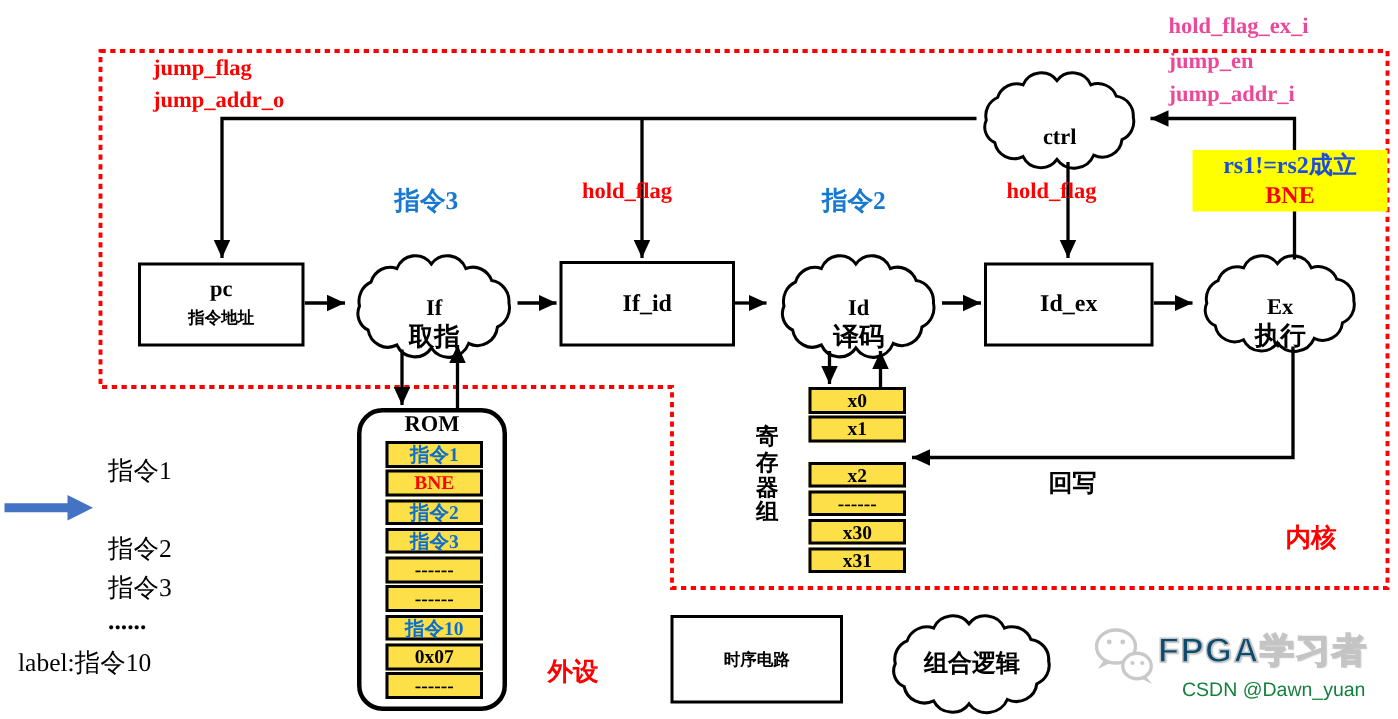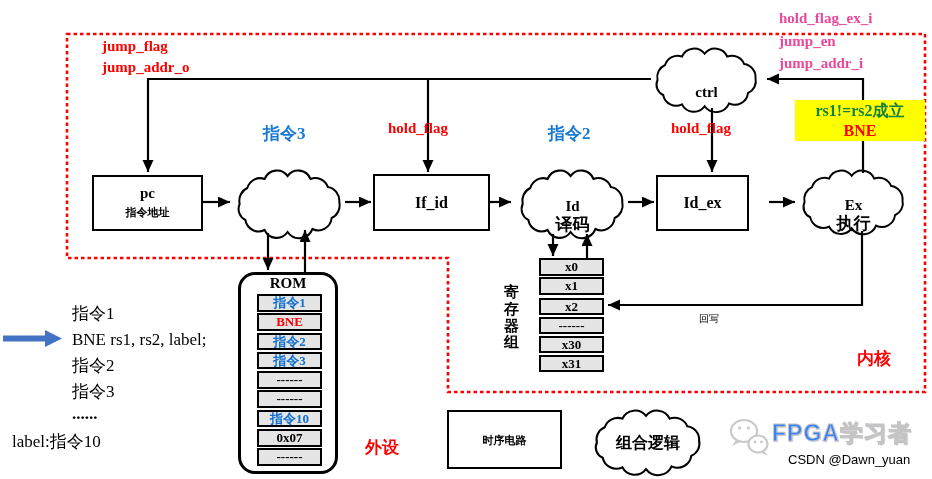--- a/index.html
+++ b/index.html
@@ -15,41 +15,41 @@
   .cloud-label{position:absolute;display:flex;flex-direction:column;align-items:center;
        justify-content:center;font-weight:bold;color:#000;pointer-events:none;}
   .cloud-label .bname{font-size:15px;line-height:17px;margin-top:26px;}
   .cloud-label .bdesc{font-size:17px;line-height:19px;}
   .sig{position:absolute;font-weight:bold;font-size:15px;line-height:16px;white-space:nowrap;}
   .red{color:#FF0000;}
   .purple{color:#ec4899;}
   .stageblue{color:#1779D2;font-size:17px;}
   .cellcol{position:absolute;}
   .cell{box-sizing:border-box;width:65px;height:17.6px;margin-bottom:1.7px;border:2px solid #000;
-        background:#e5e5e5;text-align:center;font-weight:bold;font-size:13px;line-height:13.5px;color:#000;}
+        background:#fde047;text-align:center;font-weight:bold;font-size:13px;line-height:13.5px;color:#000;}
   .cell.c-blue{color:#0E6ECE;}
   .cell.c-red{color:#FF0000;}
   .romshell{position:absolute;left:238px;top:272px;width:100px;height:202px;border:3px solid #000;
         border-radius:17px;box-sizing:border-box;background:#fff;}
   .romtitle{position:absolute;left:238px;top:275px;width:100px;text-align:center;
         font-weight:bold;font-size:15px;color:#000;}
   .vlabel{position:absolute;left:503px;top:284px;width:17px;font-weight:bold;font-size:15px;
         line-height:16.8px;word-break:break-all;color:#000;text-align:center;}
   .cond{position:absolute;left:795px;top:100px;width:130px;background:#FFFF00;text-align:center;
         font-weight:bold;}
-  .cond .c1{font-size:16px;line-height:21px;color:#15803d;}
+  .cond .c1{font-size:16px;line-height:21px;color:#1d4ed8;}
   .cond .c2{font-size:16px;line-height:20px;color:#FF0000;}
   .prog{font-size:17px;line-height:19px;color:#000;white-space:nowrap;}
   .region{font-size:17px;}
-  .wb{position:absolute;left:699px;top:312px;font-weight:normal;font-size:10px;color:#000;}
+  .wb{position:absolute;left:699px;top:312px;font-weight:bold;font-size:16px;color:#000;}
   .wm-title{position:absolute;left:772px;top:418px;font-family:"Liberation Sans","DejaVu Sans",sans-serif;
-        font-size:23px;font-weight:bold;color:#3b82f6;-webkit-text-stroke:1px #c4c4c4;
+        font-size:23px;font-weight:bold;color:#0c4a6e;-webkit-text-stroke:1px #c4c4c4;
         text-shadow:1px 1px 1px #cfcfcf;letter-spacing:1px;}
   .wm-sub{position:absolute;left:788px;top:452px;font-family:"Liberation Sans","DejaVu Sans",sans-serif;
-        font-size:13px;color:#000000;}
+        font-size:13px;color:#15803d;}
 </style>
 </head>
 <body>
 
 <div id="stage">
 
   <svg id="wires" viewBox="0 0 932 479">
     <defs>
       <marker id="arr" markerUnits="userSpaceOnUse" markerWidth="14" markerHeight="12" refX="12" refY="5.5" orient="auto">
         <path d="M0,0 L12,5.5 L0,11 Z" fill="#000"></path>
@@ -103,27 +103,31 @@
     </g>
   </svg>
 
   <div class="box" style="left:92px;top:175px;width:111px;height:56px;">
     <span class="bname">pc</span>
     <span class="bdesc">指令地址</span>
   </div>
   <div class="box" style="left:373px;top:174px;width:117px;height:57px;">
     <span class="bdesc" style="font-size:16px;">If_id</span>
   </div>
-  <div class="box" style="left:656px;top:175px;width:93px;height:56px;">
+  <div class="box" style="left:656px;top:175px;width:113px;height:56px;">
     <span class="bdesc" style="font-size:16px;">Id_ex</span>
   </div>
   <div class="box" style="left:447px;top:410px;width:115px;height:59px;">
     <span class="bdesc">时序电路</span>
   </div>
 
+  <div class="cloud-label" style="left:232px;top:178px;width:115px;height:50px;">
+    <span class="bname">If</span>
+    <span class="bdesc">取指</span>
+  </div>
   <div class="cloud-label" style="left:797px;top:177px;width:113px;height:50px;">
     <span class="bname">Ex</span>
     <span class="bdesc">执行</span>
   </div>
   <div class="cloud-label" style="left:515px;top:178px;width:115px;height:50px;">
     <span class="bname">Id</span>
     <span class="bdesc">译码</span>
   </div>
   <div class="cloud-label" style="left:650px;top:52px;width:113px;height:55px;">
     <span class="bname">ctrl</span>
@@ -158,29 +162,28 @@
     <div class="cell">------</div>
     <div class="cell">------</div>
     <div class="cell c-blue">指令10</div>
     <div class="cell">0x07</div>
     <div class="cell">------</div>
   </div>
 
   <div class="vlabel">寄存器组</div>
   <div class="cellcol" style="left:539px;top:258px;">
     <div class="cell" style="margin-bottom:1.4px;">x0</div>
-    <div class="cell" style="margin-bottom:3px;">x1</div>
+    <div class="cell" style="margin-bottom:13px;">x1</div>
     <div class="cell" style="margin-bottom:1.4px;">x2</div>
     <div class="cell" style="margin-bottom:1.4px;">------</div>
     <div class="cell" style="margin-bottom:1.4px;">x30</div>
     <div class="cell" style="margin-bottom:1.4px;">x31</div>
   </div>
 
   <div class="abs prog" style="left:72px;top:304px;">指令1</div>
-  <div class="abs prog" style="left:72px;top:330px;">BNE rs1, rs2, label;</div>
   <div class="abs prog" style="left:72px;top:356px;">指令2</div>
   <div class="abs prog" style="left:72px;top:382px;">指令3</div>
   <div class="abs prog" style="left:72px;top:404px;font-weight:bold;">......</div>
   <div class="abs prog" style="left:12px;top:432px;">label:指令10</div>
 
   <div class="sig red region" style="left:365px;top:440px;">外设</div>
   <div class="sig red region" style="left:857px;top:351px;">内核</div>
 
   <div class="wm-title">FPGA学习者</div>
   <div class="wm-sub">CSDN @Dawn_yuan</div>

